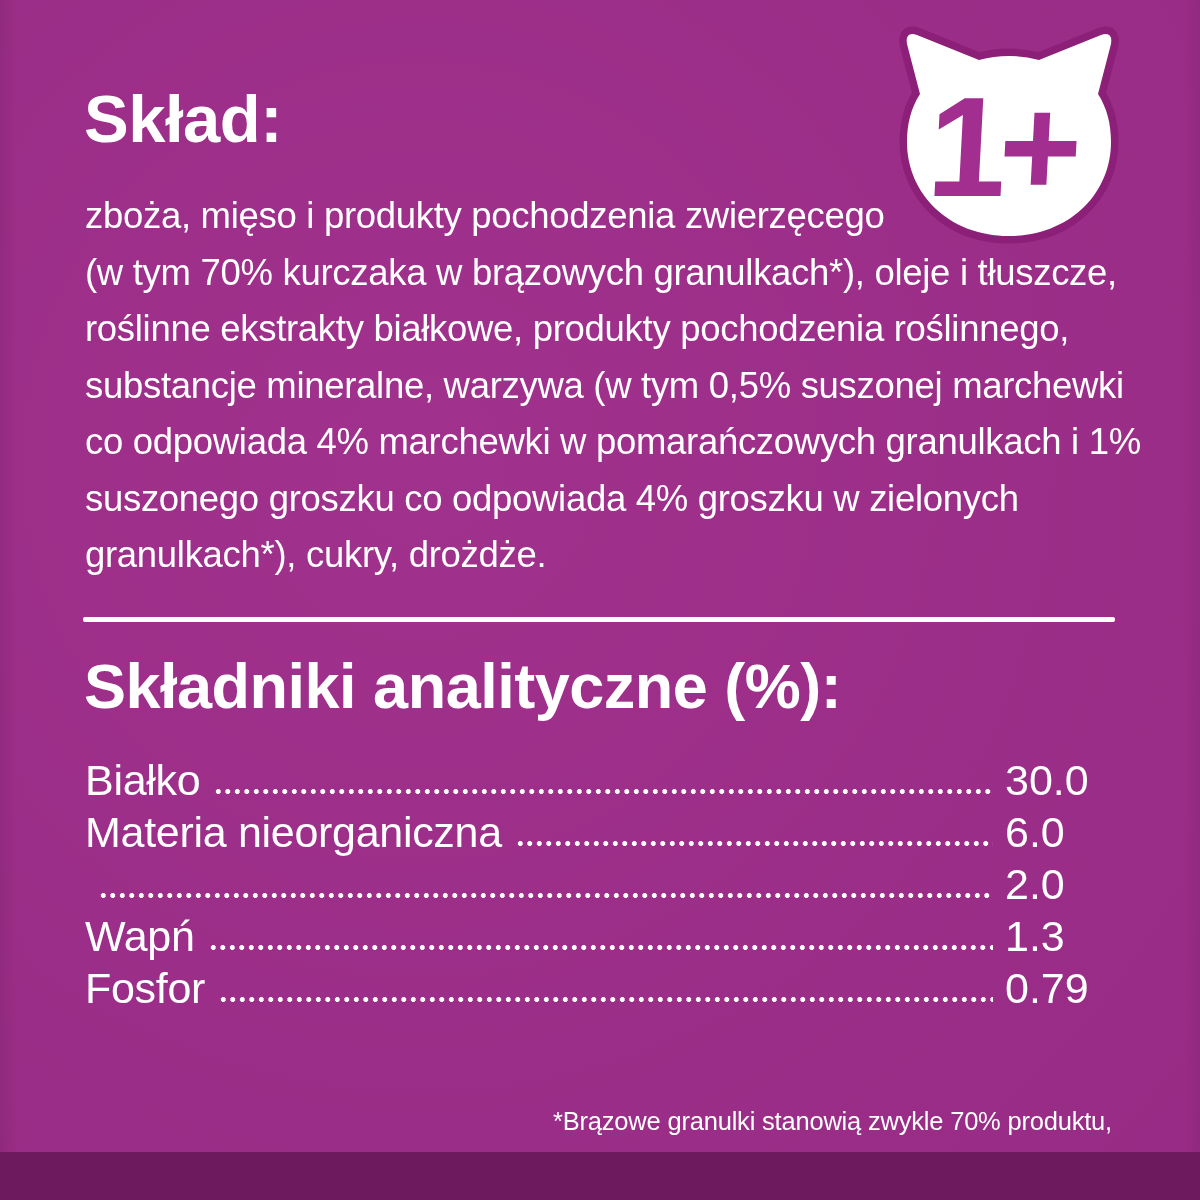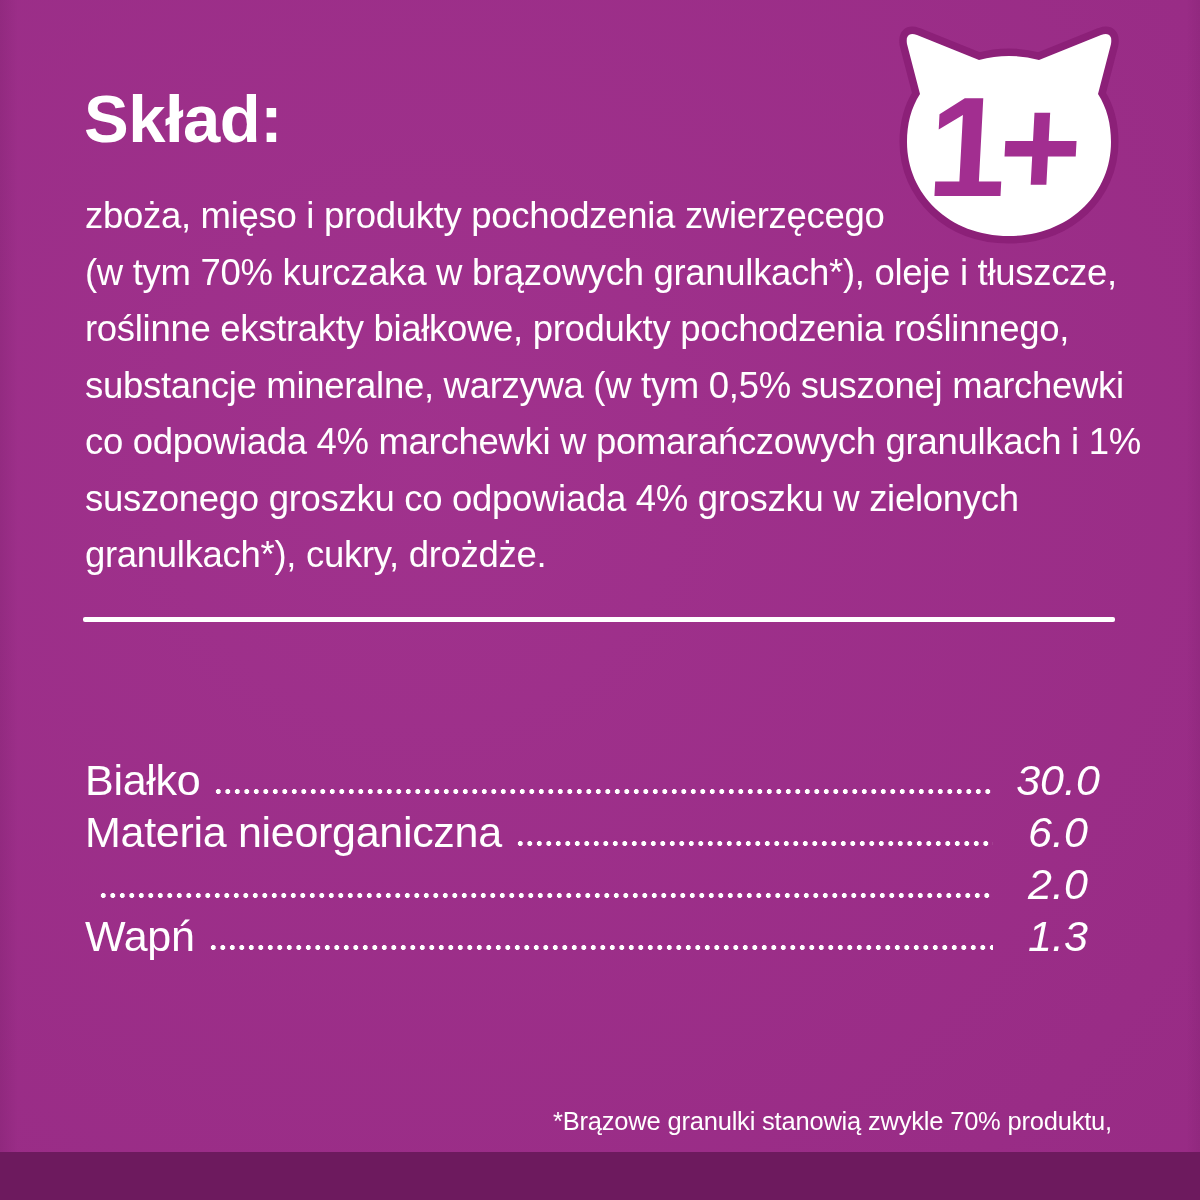--- a/index.html
+++ b/index.html
@@ -53,21 +53,21 @@
   .row .lbl{white-space:nowrap;letter-spacing:-0.3px;}
   .row .dots{
     flex:1 1 auto;
     height:7px;
     margin:0 12px 1px 14px;
     background-image:radial-gradient(circle 2.6px at 4.5px 3.5px, #ffffff 97%, rgba(255,255,255,0) 100%);
     background-size:9.5px 7px;
     background-repeat:repeat-x;
     background-position:left bottom;
   }
-  .row .val{min-width:106px;text-align:center;white-space:nowrap;font-style:italic;}
+  .row .val{min-width:106px;text-align:left;white-space:nowrap;}
   .footnote{
     position:absolute;right:88px;top:1104px;
     text-align:right;
     font-size:25.5px;line-height:35px;letter-spacing:-0.2px;
     white-space:nowrap;
   }
 </style>
 </head>
 <body>
 
@@ -110,20 +110,21 @@
                Q 235 15, 233 28
                L 220 78
                C 229 92, 233 108, 233 126
                C 233 178, 191 220, 131 220 Z" fill="#FFFFFF"></path>
       <text x="130" y="180" font-size="142" letter-spacing="-8" text-anchor="middle" fill="#A22E90" transform="skewX(-3)">1+</text>
     </svg>
   </div>
 
   <div class="divider"></div>
 
+  <div class="h2">Składniki analityczne (%):</div>
 
   <div class="table">
     <div class="row">
       <span class="lbl">Białko</span>
       <span class="dots"></span>
       <span class="val">30.0</span>
     </div>
     <div class="row">
       <span class="lbl">Materia nieorganiczna</span>
       <span class="dots"></span>
@@ -131,19 +132,24 @@
     </div>
     <div class="row">
       <span class="dots"></span>
       <span class="val">2.0</span>
     </div>
     <div class="row">
       <span class="lbl">Wapń</span>
       <span class="dots"></span>
       <span class="val">1.3</span>
     </div>
+    <div class="row">
+      <span class="lbl">Fosfor</span>
+      <span class="dots"></span>
+      <span class="val">0.79</span>
+    </div>
   </div>
 
   <div class="footnote">
     <div>*Brązowe granulki stanowią zwykle 70% produktu,</div>
   </div>
 
 </div>
 
 </body></html>

